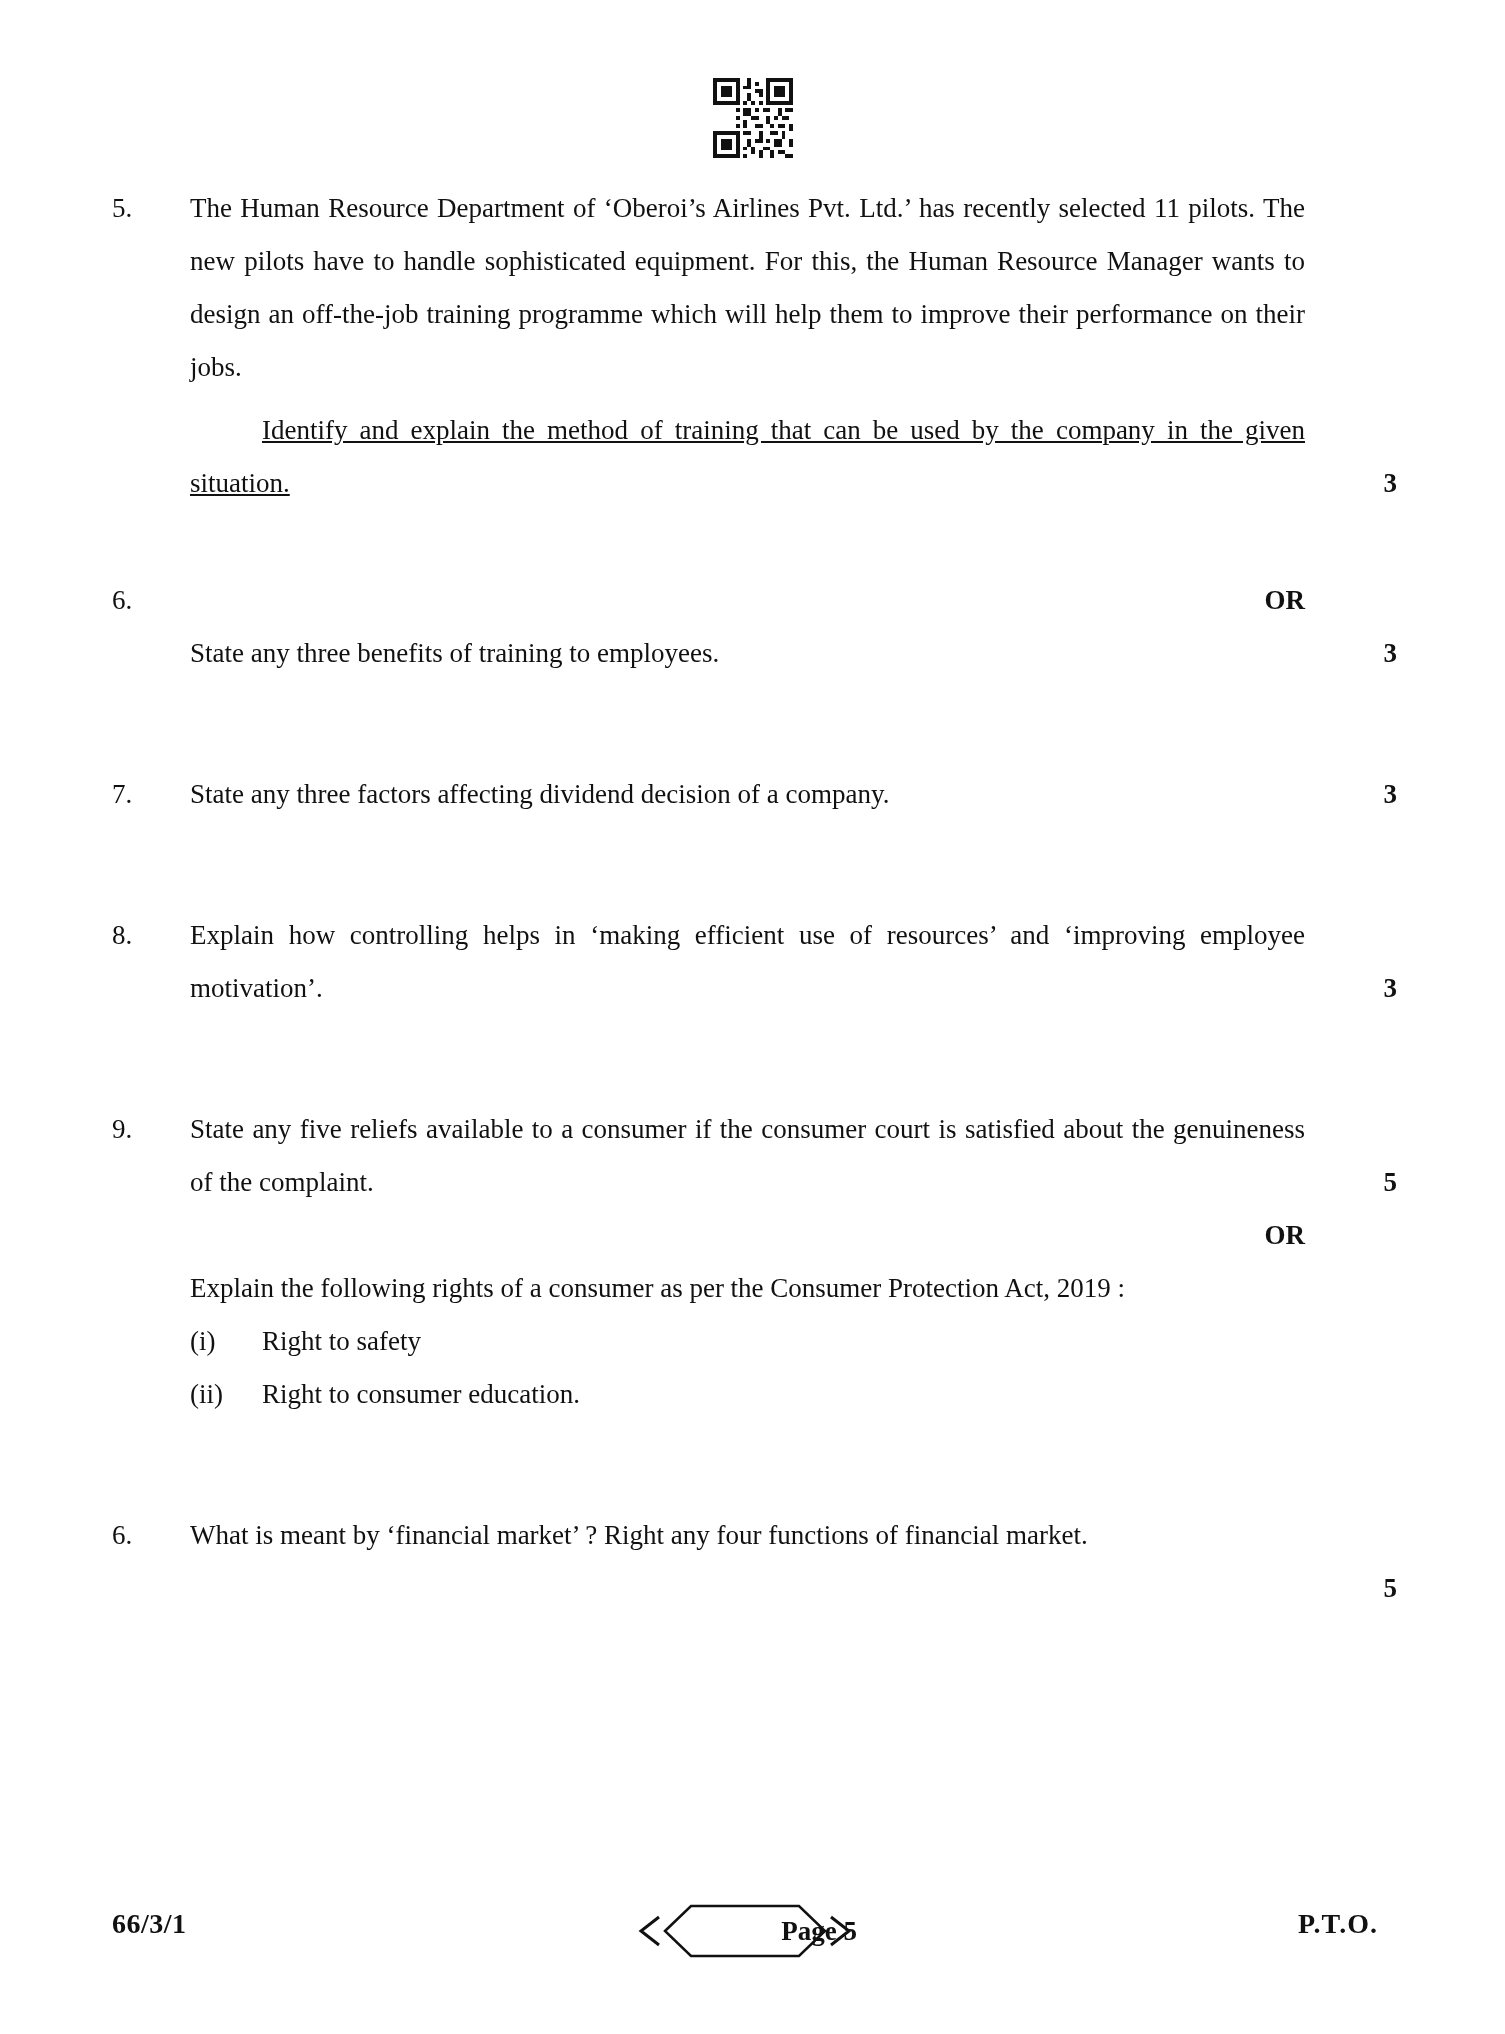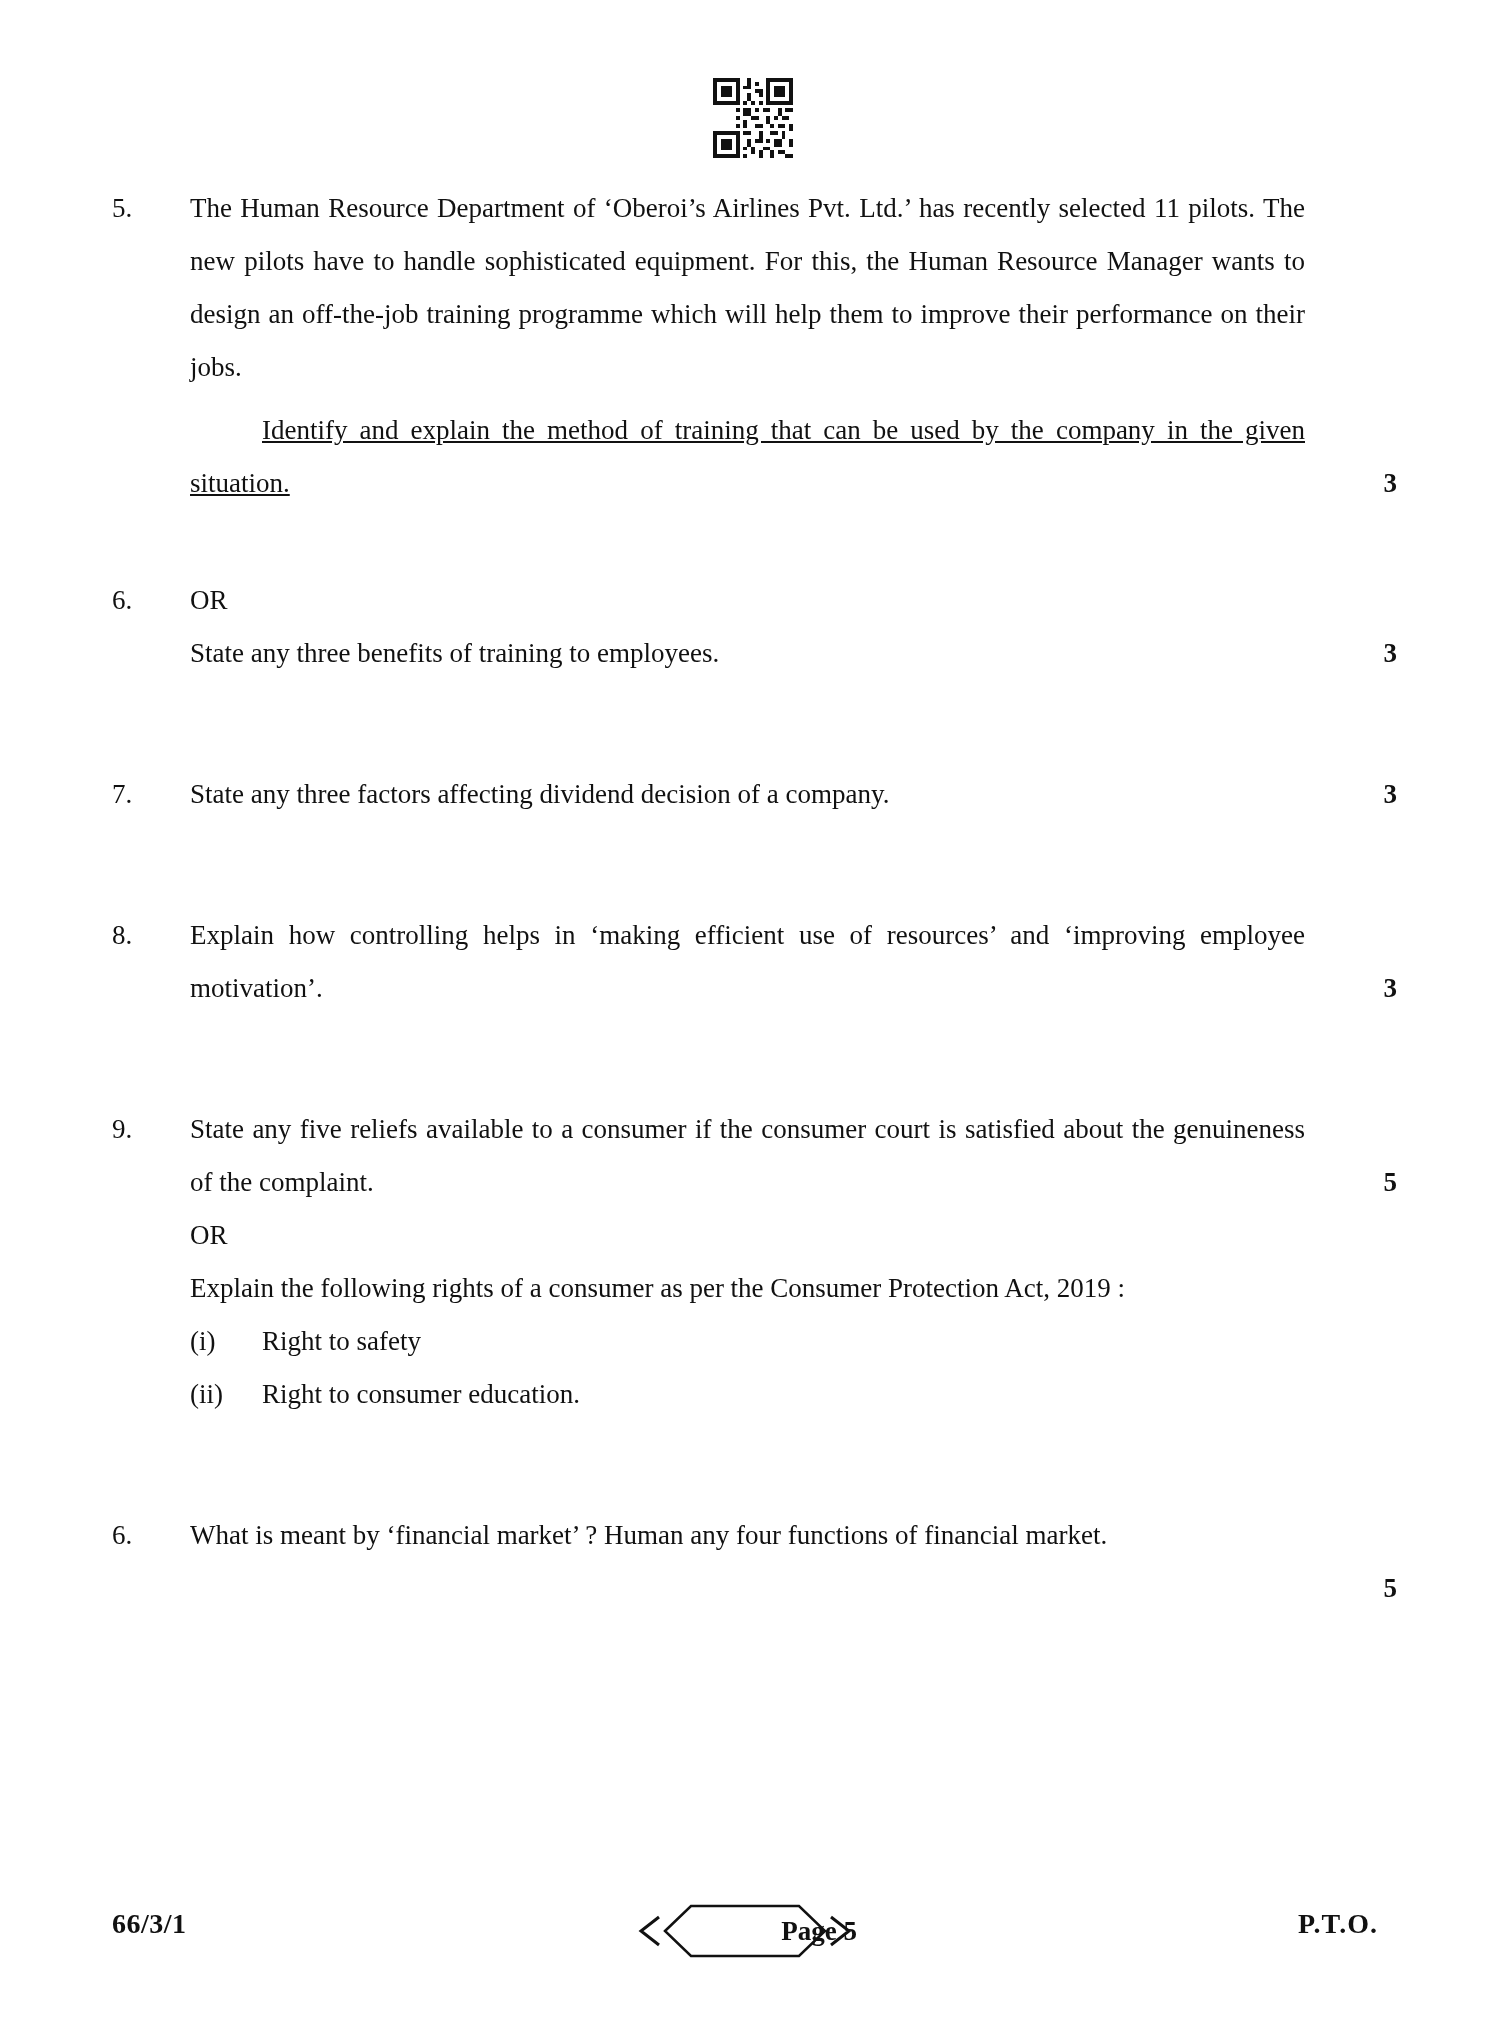--- a/index.html
+++ b/index.html
@@ -72,22 +72,22 @@
   .marks {
     position: absolute;
     right: 0;
     font-size: 27px;
     font-weight: bold;
     line-height: 53px;
     width: 40px;
     text-align: right;
   }
   .or {
-    text-align: left;
-    font-weight: normal;
+    text-align: right;
+    font-weight: bold;
     font-size: 27px;
     line-height: 53px;
     margin-left: 78px;
     margin-right: 92px;
   }
   .sub-list {
     margin-left: 78px;
     margin-right: 92px;
     font-size: 27px;
     line-height: 53px;
@@ -281,21 +281,21 @@
           <span class="sub-label">(ii)</span>
           <span>Right to consumer education.</span>
         </div>
       </div>
     </div>
 
     <div class="gap-lg"></div>
 
     <div class="qitem">
       <div class="qnum">6.</div>
-      <div class="qbody">What is meant by ‘financial market’ ? Human any four functions of financial market.</div>
+      <div class="qbody">What is meant by ‘financial market’ ? Right any four functions of financial market.</div>
       <div class="marks" style="top:53px;">5</div>
     </div>
 
   </div>
 
   <div class="footer">
     <div class="footer-code">66/3/1</div>
     <div class="page-badge">
       <svg width="224" height="58" viewBox="0 0 224 58">
         <polygon points="32,29 58,4 166,4 192,29 166,54 58,54" fill="none" stroke="#111111" stroke-width="2.5"></polygon>

